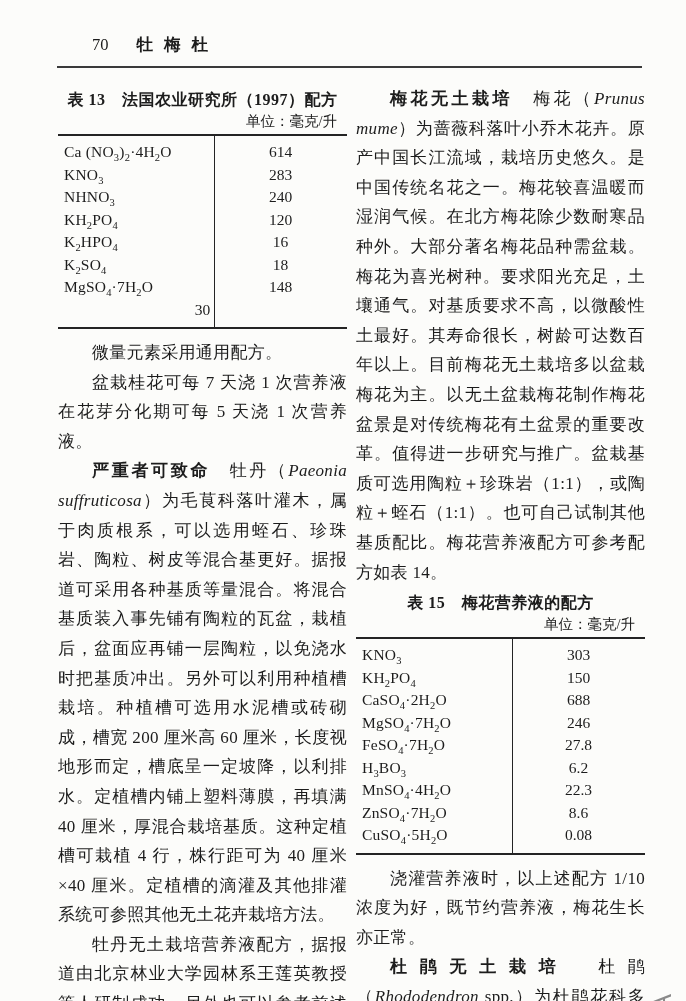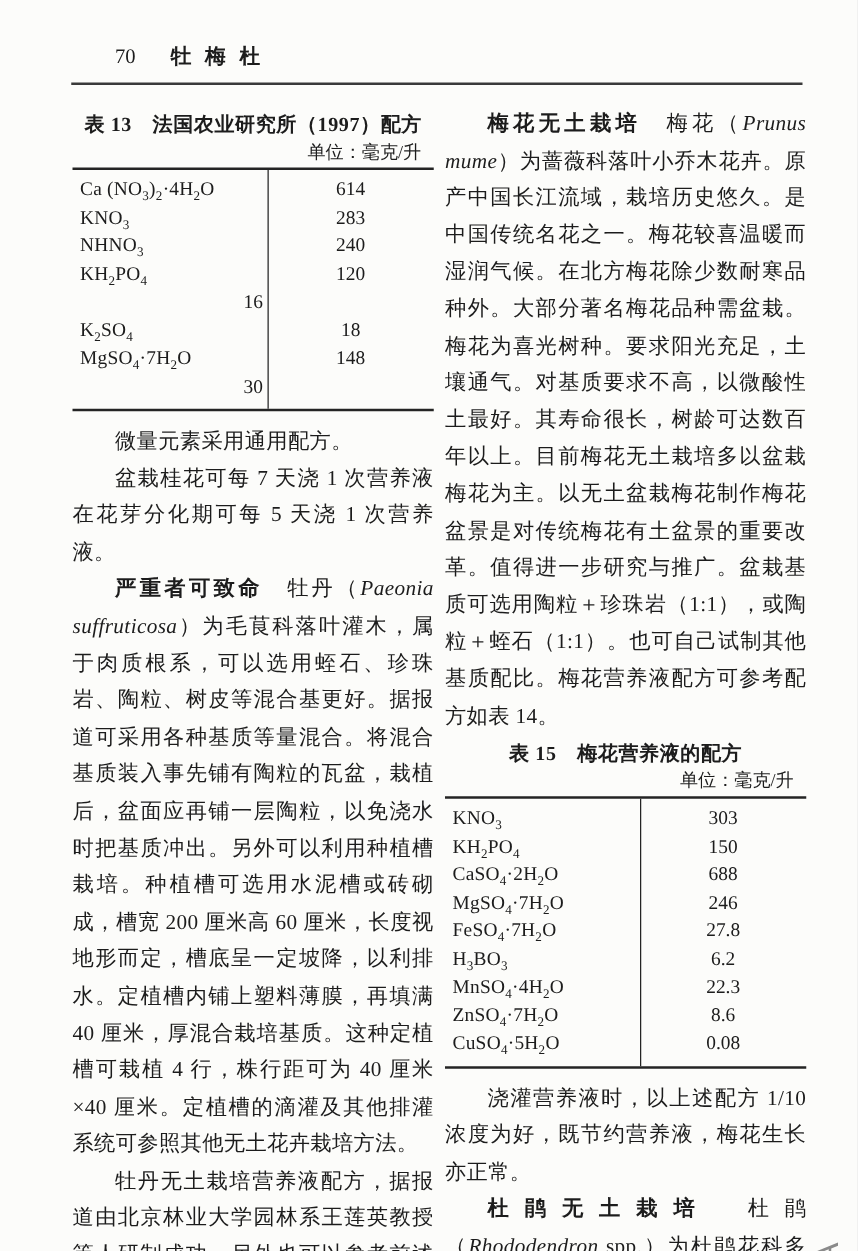--- a/index.html
+++ b/index.html
@@ -59,20 +59,21 @@
           </div>
           <div class="trow">
             <div class="tcell-formula">NHNO<sub>3</sub></div>
             <div class="tcell-value">240</div>
           </div>
           <div class="trow">
             <div class="tcell-formula">KH<sub>2</sub>PO<sub>4</sub></div>
             <div class="tcell-value">120</div>
           </div>
           <div class="trow">
+            <div class="tcell-formula">K<sub>2</sub>HPO<sub>4</sub></div>
             <div class="tcell-value">16</div>
           </div>
           <div class="trow">
             <div class="tcell-formula">K<sub>2</sub>SO<sub>4</sub></div>
             <div class="tcell-value">18</div>
           </div>
           <div class="trow">
             <div class="tcell-formula">MgSO<sub>4</sub>·7H<sub>2</sub>O</div>
             <div class="tcell-value">148</div>
           </div>

